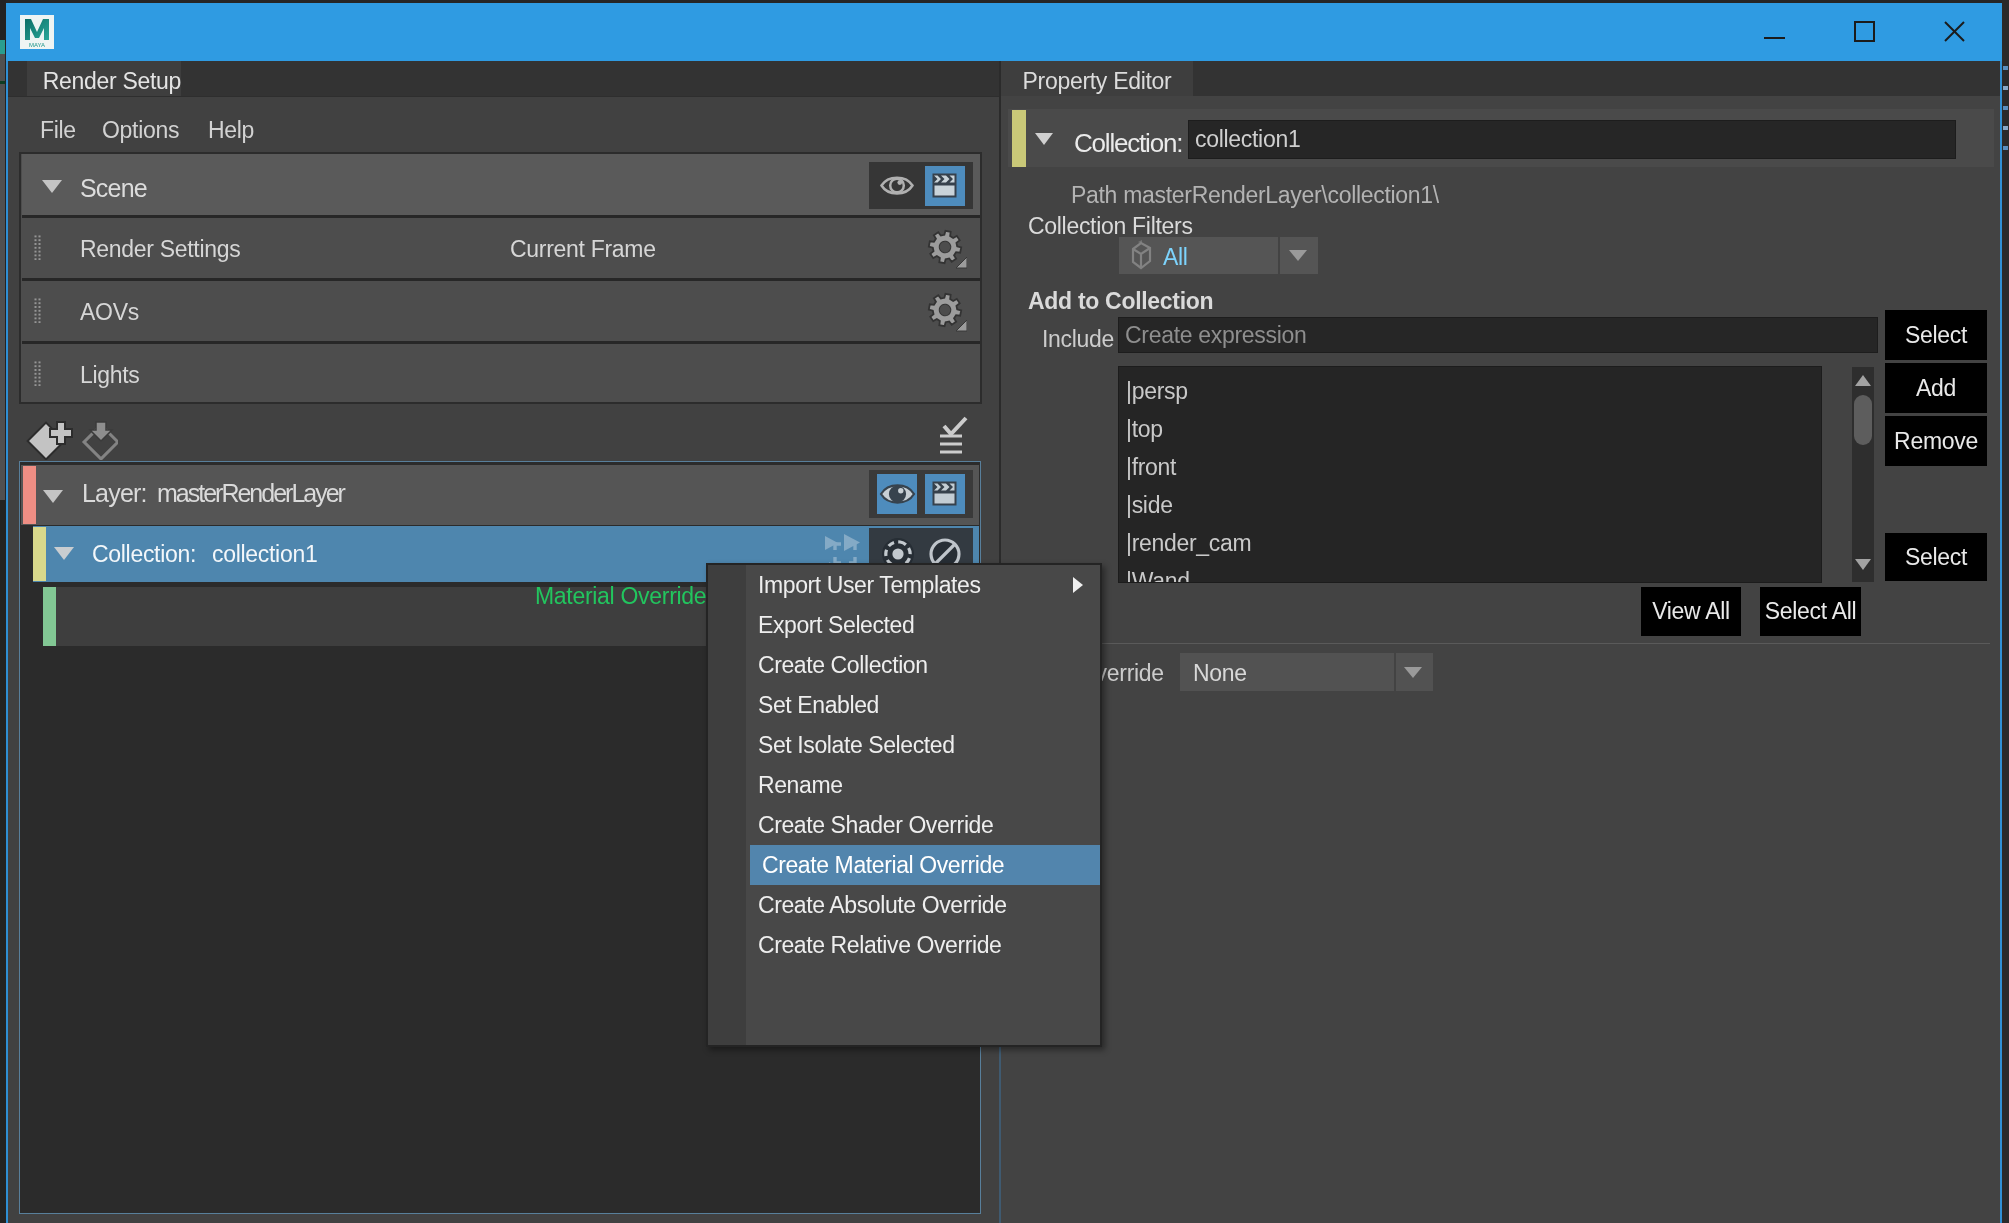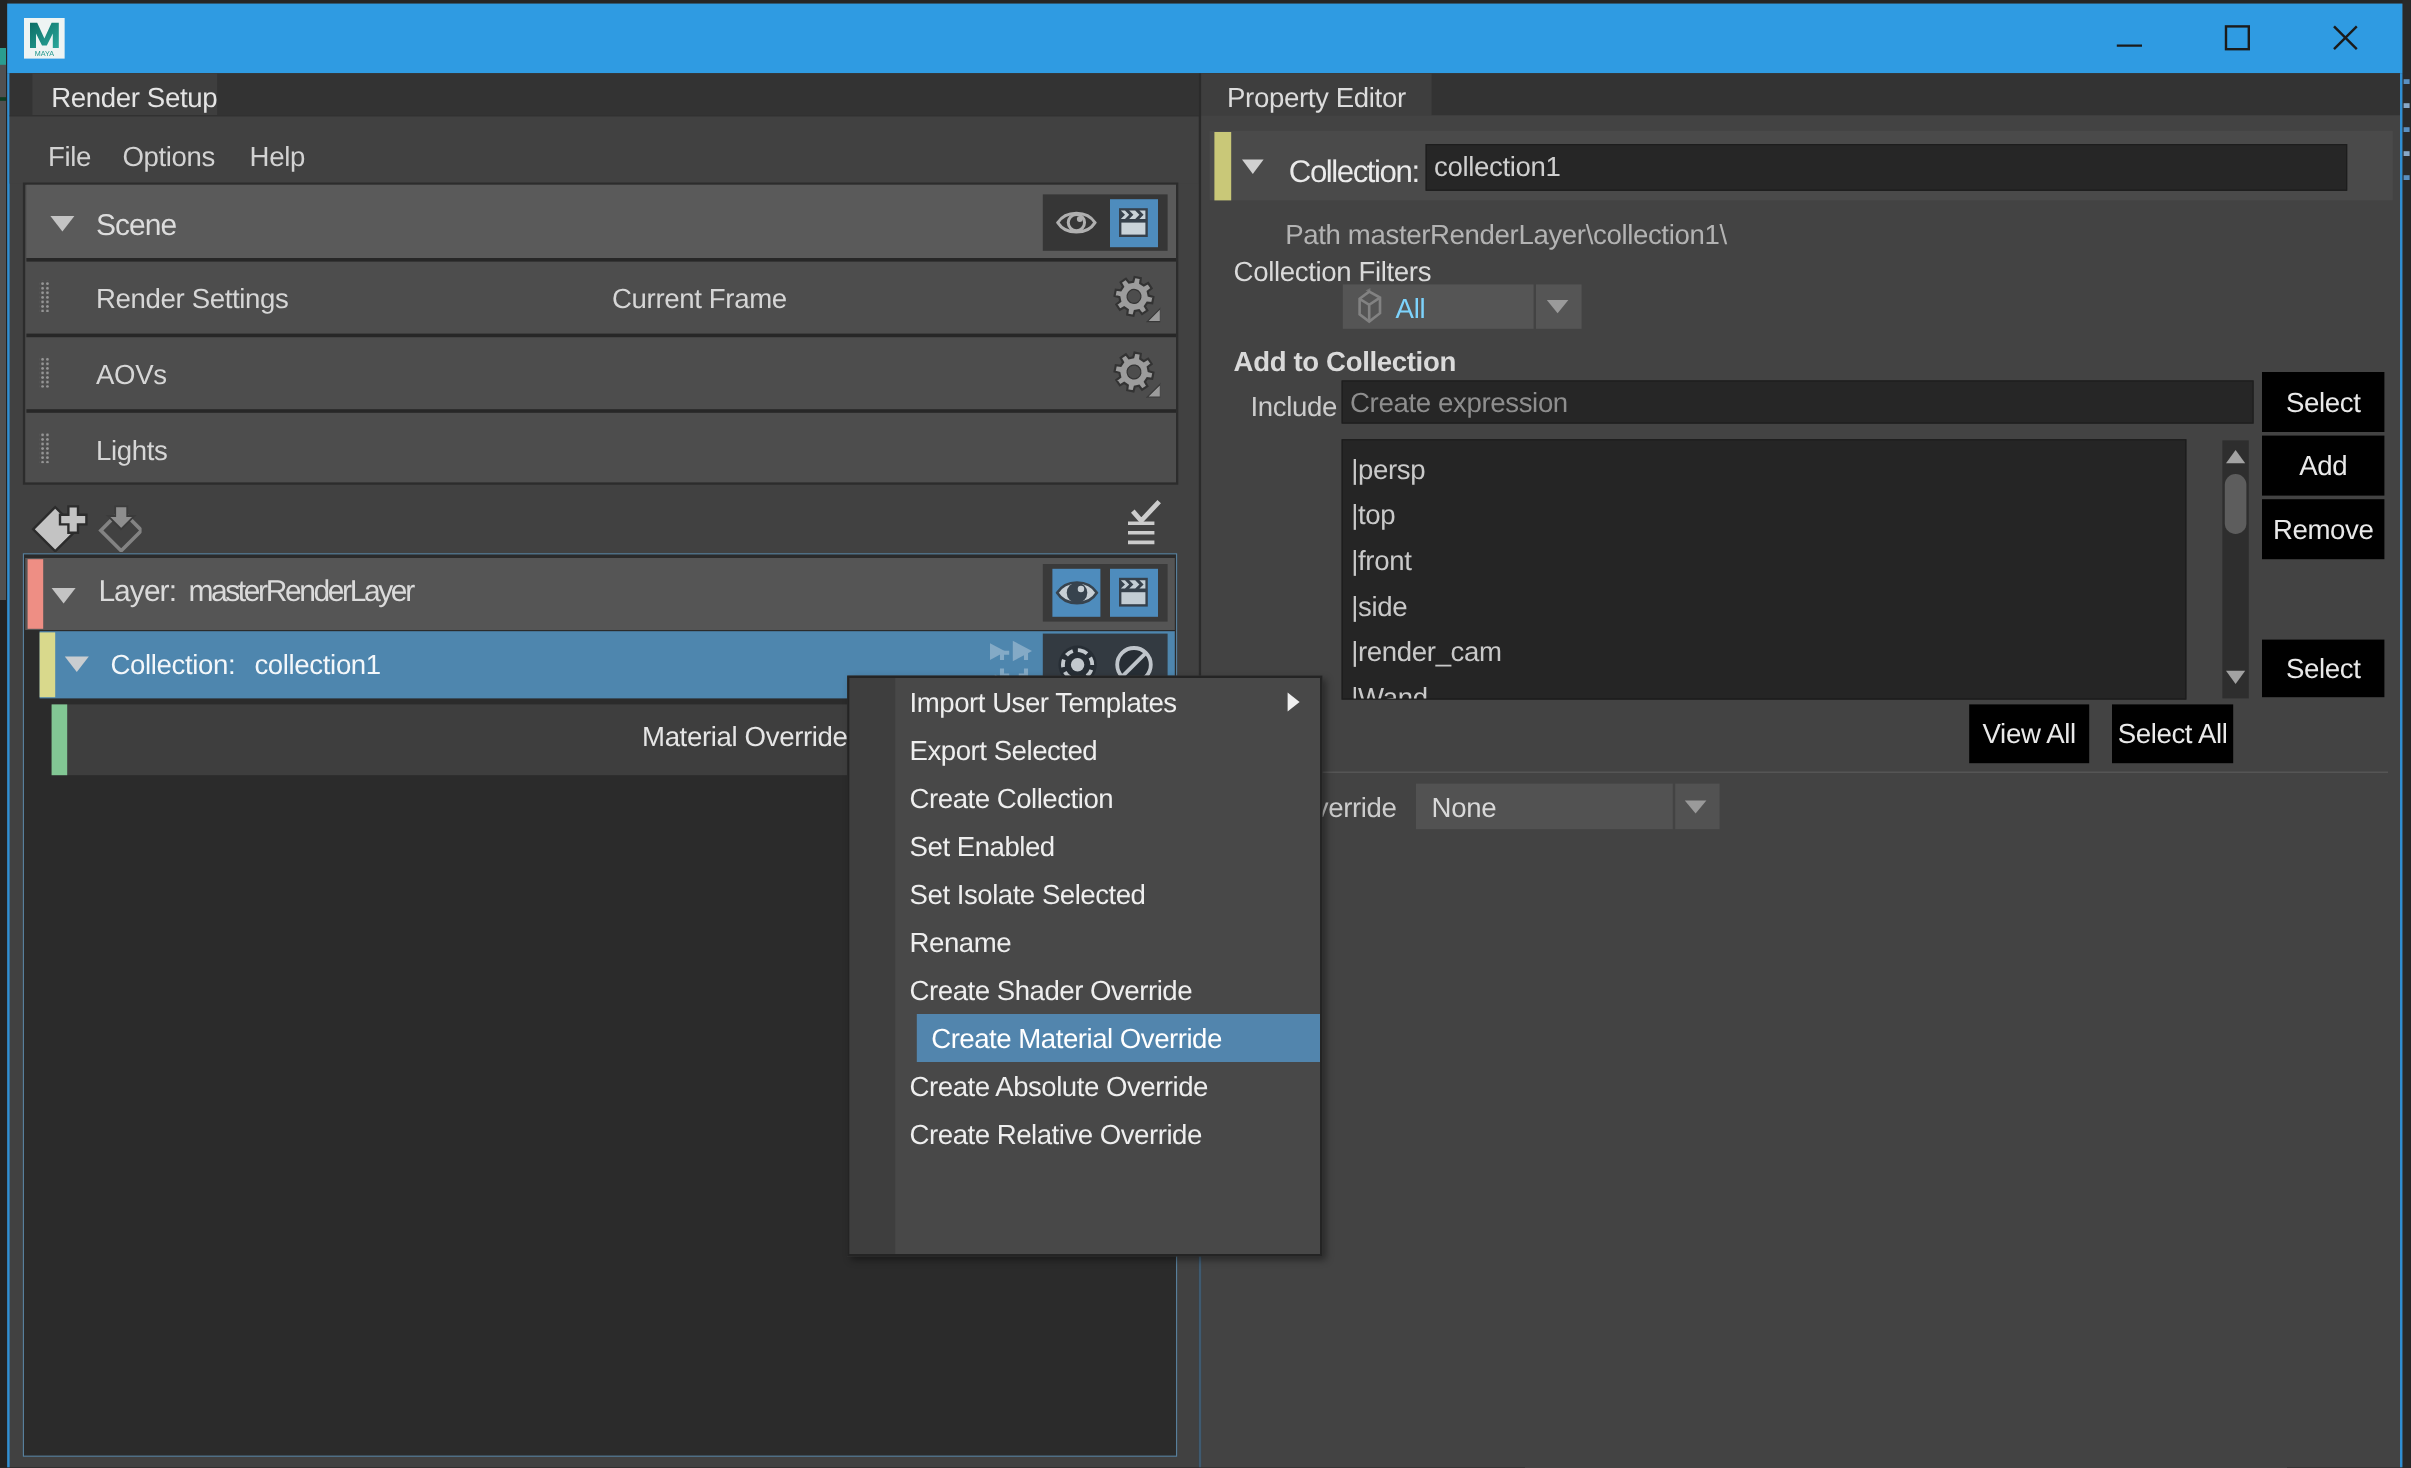--- a/index.html
+++ b/index.html
@@ -170,21 +170,21 @@
     <circle cx="19" cy="19" r="5.6" fill="#c3c9ce"></circle>
   </svg>
 <svg class="abs" style="left:926px;top:535px" width="38" height="38" viewBox="0 0 38 38">
     <circle cx="19" cy="19" r="15.5" fill="#272e35"></circle>
     <circle cx="19" cy="19" r="14" fill="none" stroke="#bfc5cb" stroke-width="3.2"></circle>
     <line x1="9.5" y1="28.5" x2="28.5" y2="9.5" stroke="#bfc5cb" stroke-width="3.2"></line>
   </svg>
 
 <div class="abs" style="left:43px;top:587px;width:936px;height:59px;background:#3e3e3e"></div>
 <div class="abs" style="left:43px;top:587px;width:13px;height:59px;background:#82c794"></div>
-<div class="txt" style="left:535px;top:601px;color:#e5e5e5">Material Override</div>
+<div class="txt" style="left:535px;top:583px;color:#22c55e">Material Override</div>
 
 <div class="abs" style="left:999px;top:61px;width:2px;height:1162px;background:#2b2b2b"></div>
 
 <div class="abs" style="left:1001px;top:61px;width:999px;height:35px;background:#333333"></div>
 <div class="abs" style="left:1001px;top:61px;width:192px;height:35px;background:#3e3e3e;color:#dcdcdc;font-size:23px;letter-spacing:-0.3px;text-align:center;line-height:41px">Property Editor</div>
 <div class="abs" style="left:1001px;top:96px;width:999px;height:1127px;background:#434343"></div>
 
 <div class="abs" style="left:1008px;top:109px;width:986px;height:58px;background:#4a4a4a"></div>
 <div class="abs" style="left:1012px;top:110px;width:14px;height:57px;background:#c9c878"></div>
 <div class="tri-d" style="left:1035px;top:133px;border-left-width:9px;border-right-width:9px;border-top-width:12px;border-top-color:#d0d0d0"></div>
@@ -240,18 +240,18 @@
 <div class="abs" style="left:706px;top:563px;width:396px;height:484px;background:#484848;border:2px solid #242424;box-shadow:3px 3px 6px rgba(0,0,0,0.4)">
  <div class="abs" style="left:0;top:0;width:38px;height:480px;background:#3e3e3e"></div>
  <div class="abs" style="left:0;top:0;width:392px">
   <div class="mi">Import User Templates</div>
   <div class="mi">Export Selected</div>
   <div class="mi">Create Collection</div>
   <div class="mi">Set Enabled</div>
   <div class="mi">Set Isolate Selected</div>
   <div class="mi">Rename</div>
   <div class="mi">Create Shader Override</div>
-  <div class="mi" style="background:#5285ad;margin-left:56px;padding-left:12px;color:#ffffff">Create Material Override</div>
+  <div class="mi" style="background:#5285ad;margin-left:42px;padding-left:12px;color:#ffffff">Create Material Override</div>
   <div class="mi">Create Absolute Override</div>
   <div class="mi">Create Relative Override</div>
  </div>
  <div class="tri-r" style="left:365px;top:12px;border-left-color:#efefef"></div>
 </div>
 
 </body></html>

